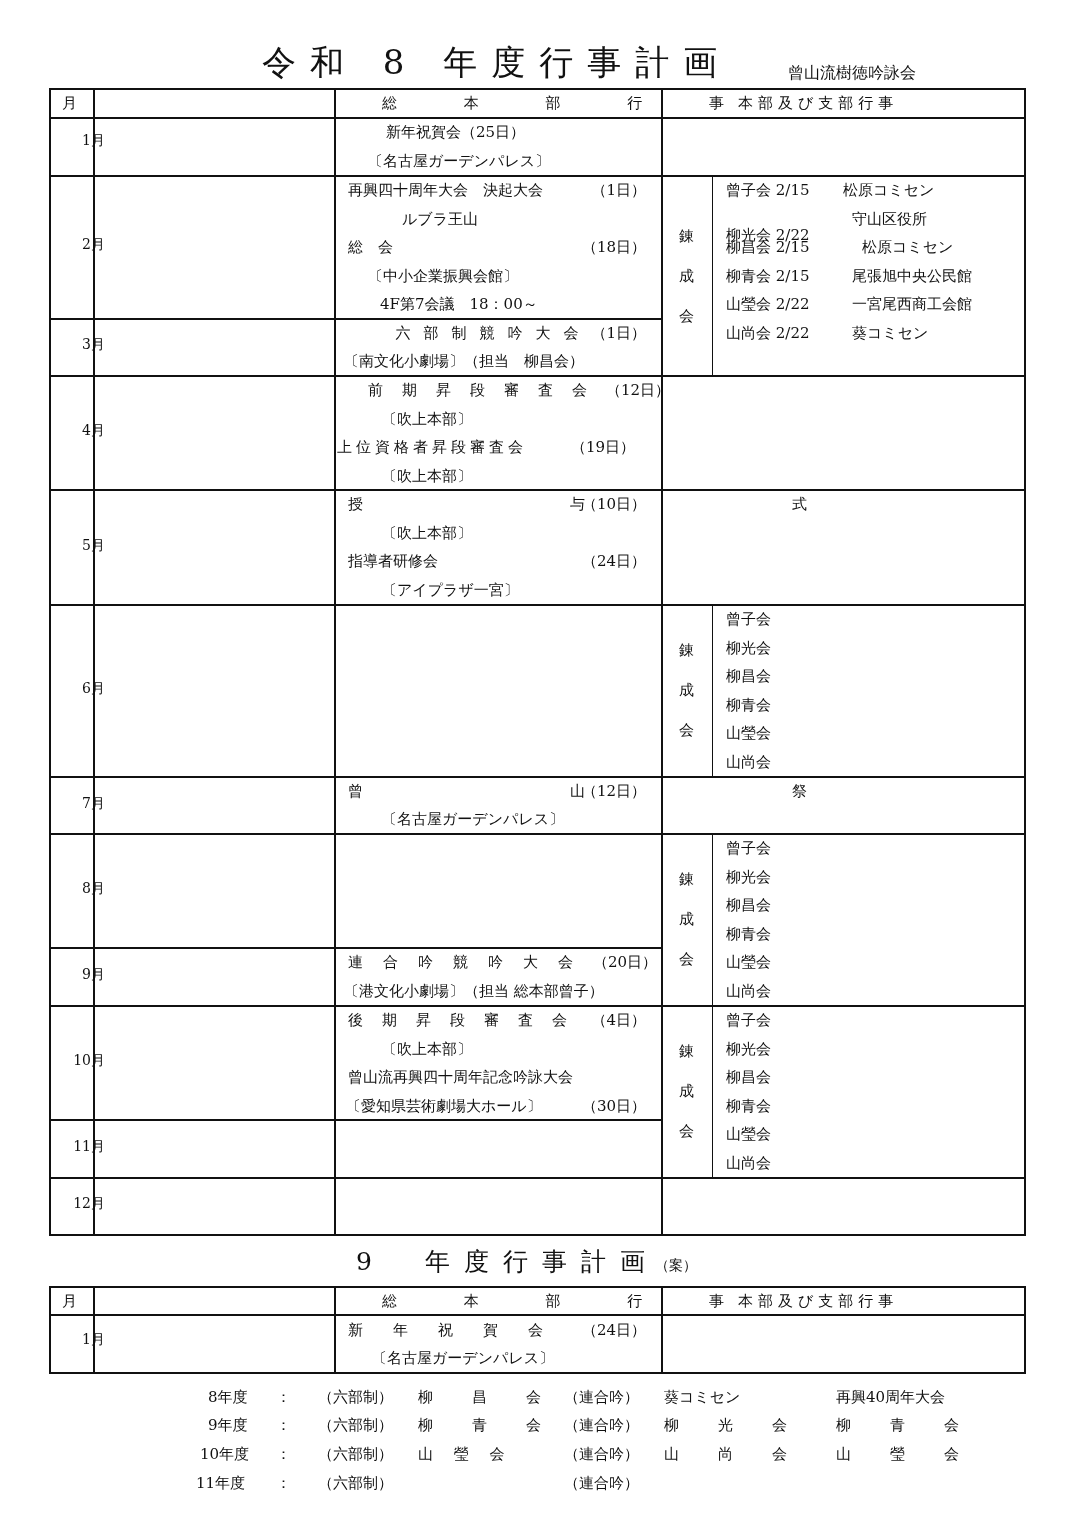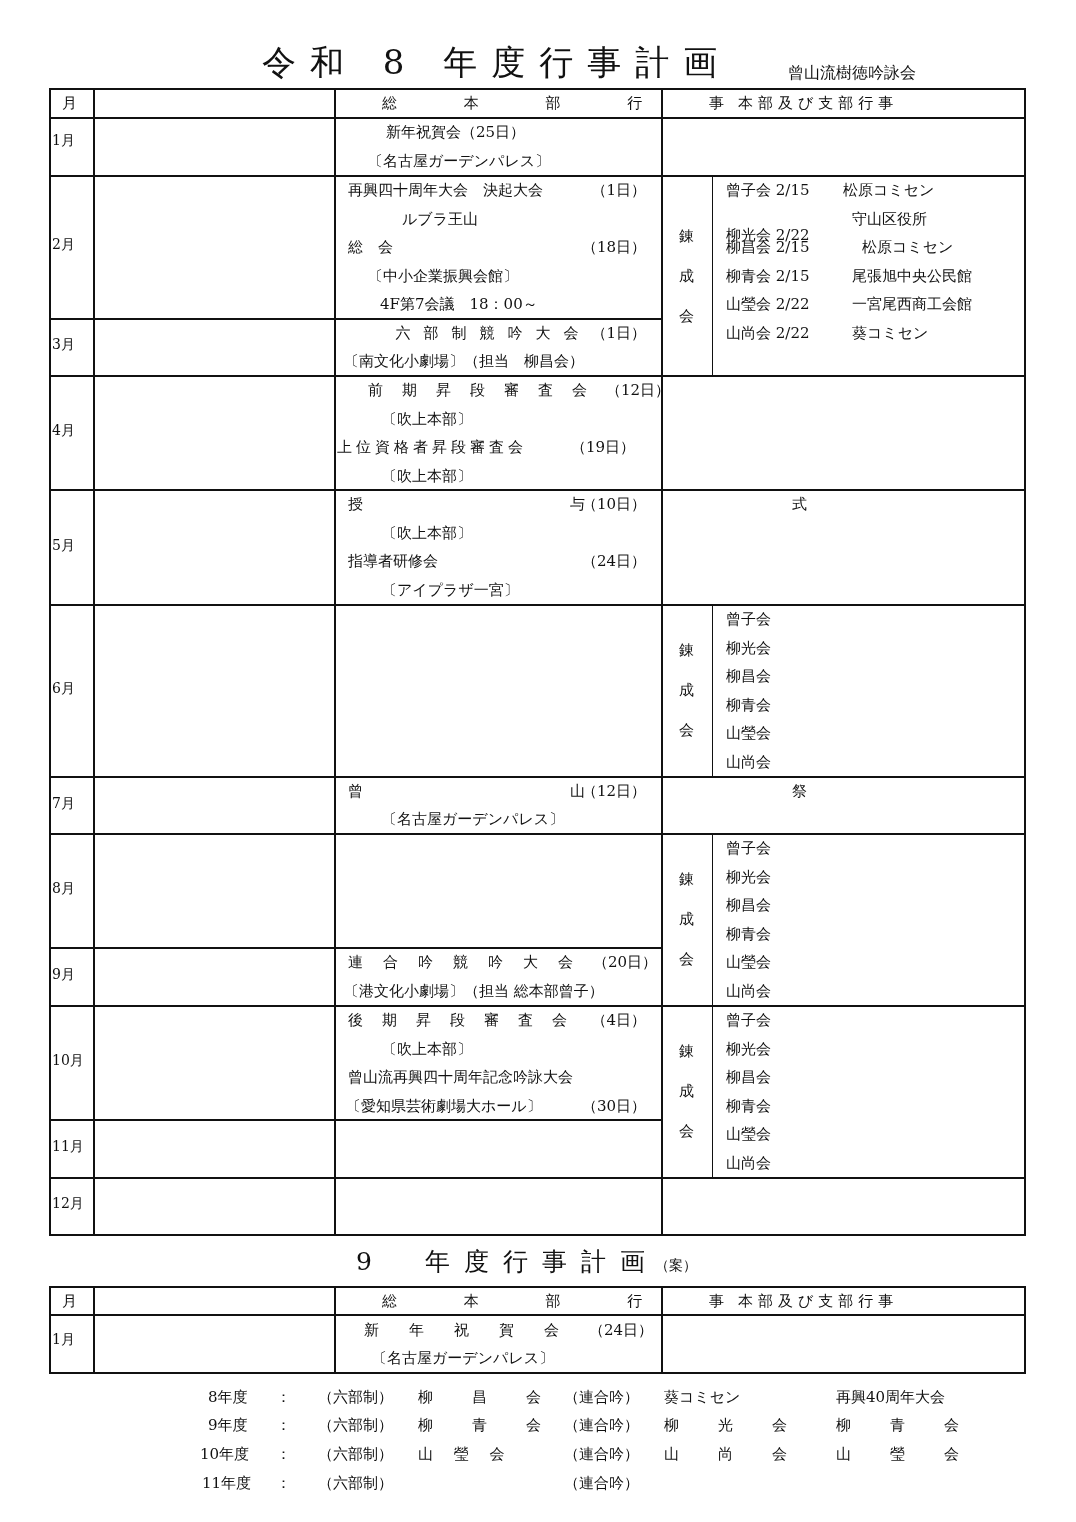--- a/index.html
+++ b/index.html
@@ -8,21 +8,21 @@
   .abs { position:absolute; }
   .title { left:262px; top:40px; font-size:34px; letter-spacing:14px; white-space:nowrap; }
   .org { left:788px; top:63px; font-size:16px; white-space:nowrap; }
   .title2 { left:356px; top:1245px; font-size:25px; letter-spacing:14px; white-space:nowrap; }
   .title2 .draft { font-size:14px; letter-spacing:0; margin-left:-4px; }
   .hline { position:absolute; height:0; border-top:2px solid #111; }
   .vline { position:absolute; width:0; border-left:2px solid #111; }
   .vthin { border-left-width:1.5px; }
   .txt { position:absolute; font-size:15px; line-height:28.7px; white-space:nowrap; }
   .hdr { font-size:15px; letter-spacing:0; }
-  .month { position:absolute; left:52px; width:44px; text-align:left; font-size:14px; }
+  .month { position:absolute; left:61px; width:44px; text-align:right; font-size:14px; }
   .spread { display:flex; justify-content:space-between; }
   .legend-row { position:absolute; font-size:15px; white-space:nowrap; }
   .rensei { position:absolute; left:661px; width:51px; text-align:center; font-size:15px; }
   .rensei span { display:block; height:40px; line-height:40px; }
 </style>
 </head>
 <body>
 
 <div class="abs title">令和 8 年度行事計画</div>
 <div class="abs org">曾山流樹徳吟詠会</div>
@@ -212,21 +212,21 @@
   <div class="vline" style="left:93px;top:1286px;height:88px;"></div>
   <div class="vline" style="left:334px;top:1286px;height:88px;"></div>
   <div class="vline" style="left:661px;top:1286px;height:88px;"></div>
   <div class="vline" style="left:1024px;top:1286px;height:88px;"></div>
 </div>
 <div class="txt hdr" style="left:62px;top:1287px;">月</div>
 <div class="txt hdr" style="left:382px;top:1287px;letter-spacing:31px;">総 本 部 行 事</div>
 <div class="txt hdr" style="left:738px;top:1287px;letter-spacing:5px;">本部及び支部行事</div>
 <div class="month" style="top:1331px;">1月</div>
 <div class="txt spread" style="left:348px;top:1316px;width:298px;">
-  <span style="letter-spacing:30px;margin-left:16px;">新年祝賀会</span>
+  <span style="letter-spacing:30px;">新年祝賀会</span>
   <span>（24日）</span>
 </div>
 <div class="txt" style="left:372px;top:1344px;">〔名古屋ガーデンパレス〕</div>
 
 <div>
   <div class="legend-row" style="top:1388px;">
     <span class="abs" style="left:208px;">8年度</span>
     <span class="abs" style="left:276px;">：</span>
     <span class="abs" style="left:318px;">（六部制）</span>
     <span class="abs" style="left:418px;letter-spacing:12px;">柳　昌　会</span>
@@ -246,18 +246,18 @@
   <div class="legend-row" style="top:1445px;">
     <span class="abs" style="left:200px;">10年度</span>
     <span class="abs" style="left:276px;">：</span>
     <span class="abs" style="left:318px;">（六部制）</span>
     <span class="abs" style="left:418px;letter-spacing:8px;">山 瑩 会</span>
     <span class="abs" style="left:564px;">（連合吟）</span>
     <span class="abs" style="left:664px;letter-spacing:12px;">山　尚　会</span>
     <span class="abs" style="left:836px;letter-spacing:12px;">山　瑩　会</span>
   </div>
   <div class="legend-row" style="top:1474px;">
-    <span class="abs" style="left:202px;">11年度</span>
+    <span class="abs" style="left:196px;">11年度</span>
     <span class="abs" style="left:276px;">：</span>
     <span class="abs" style="left:318px;">（六部制）</span>
     <span class="abs" style="left:564px;">（連合吟）</span>
   </div>
 </div>
 
 </body></html>

